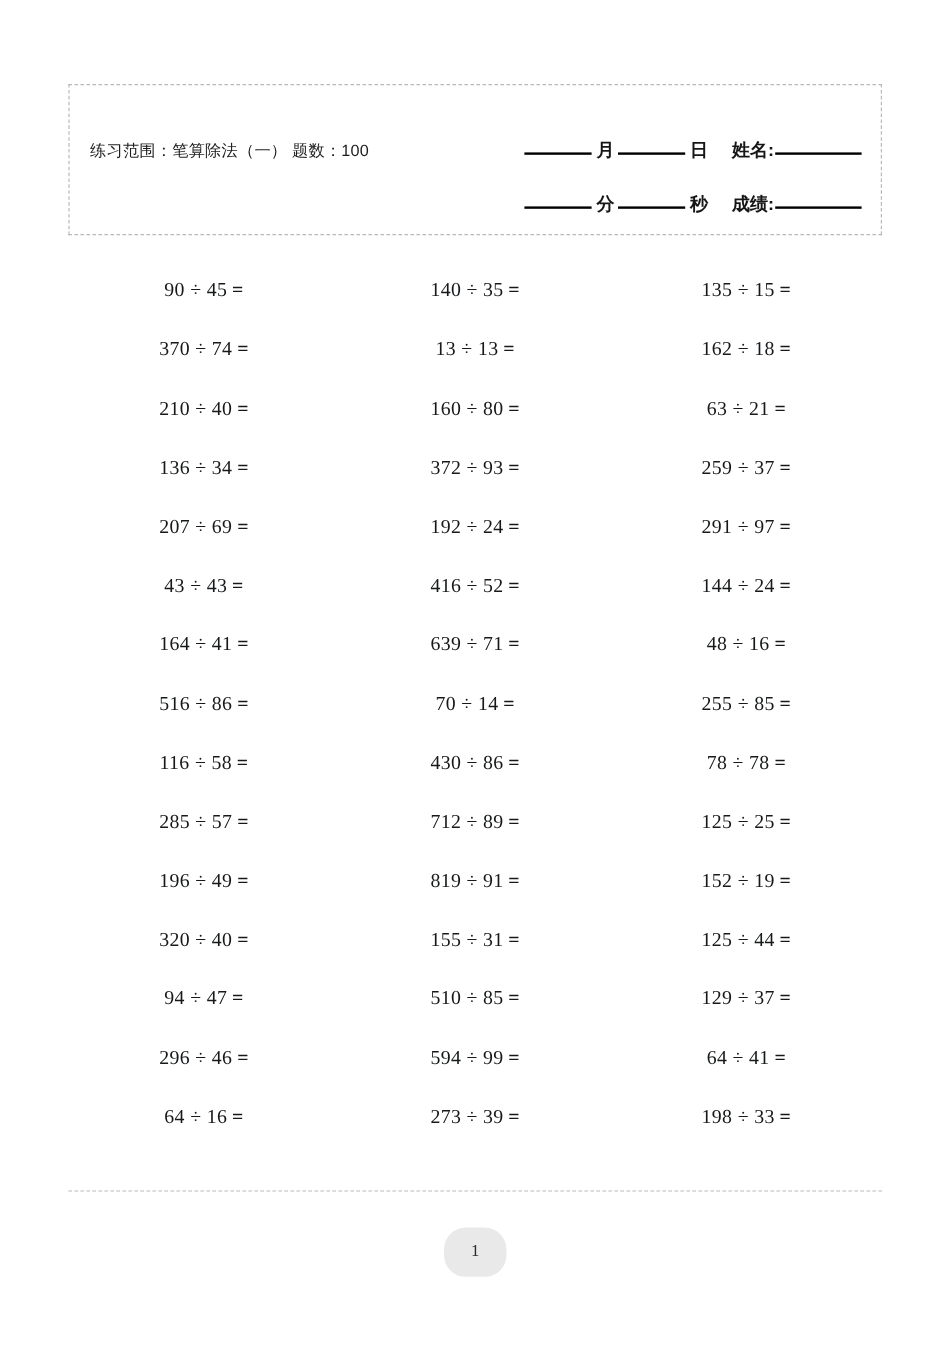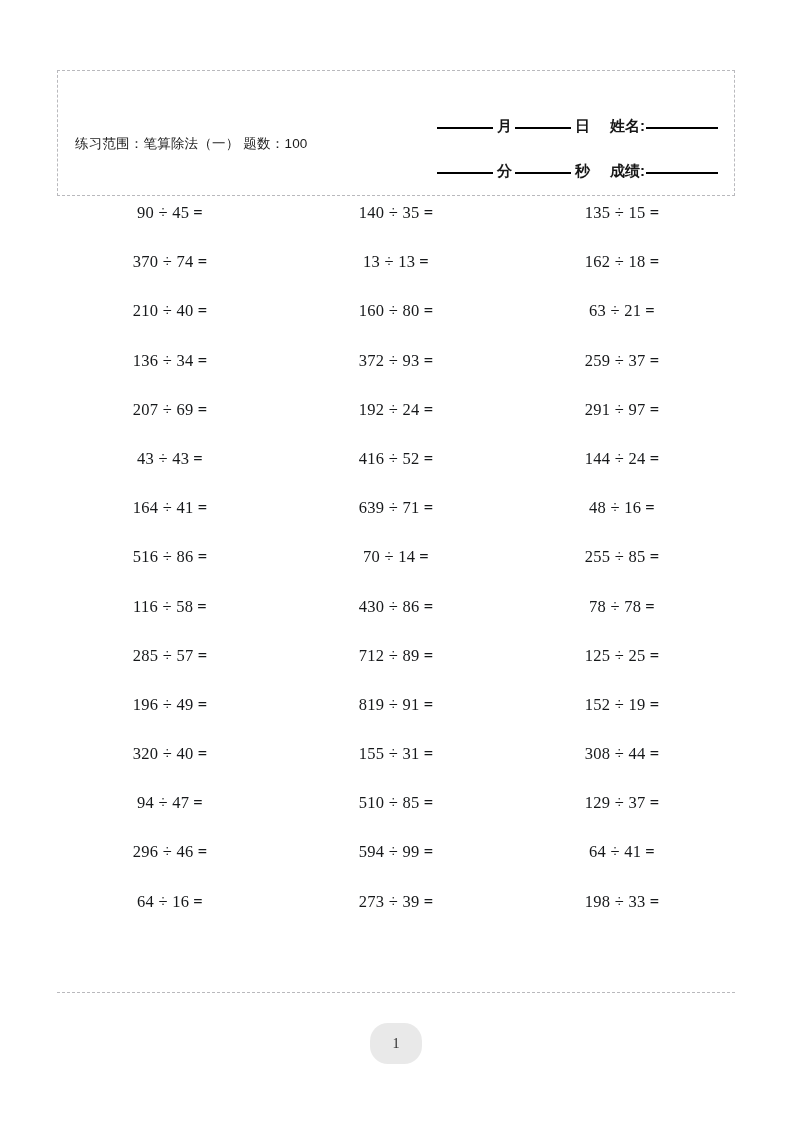--- a/index.html
+++ b/index.html
@@ -28,21 +28,21 @@
     top: 70px;
     width: 678px;
     height: 126px;
     border: 1px dashed #b9b9bd;
     box-sizing: border-box;
   }
 
   .header-left {
     position: absolute;
     left: 17px;
-    top: 62px;
+    top: 44px;
     width: 255px;
     font-family: "Liberation Sans", "DejaVu Sans", sans-serif;
     font-size: 13.5px;
     line-height: 21px;
     color: #1c1c1c;
     letter-spacing: 0.2px;
   }
 
   .header-right {
     position: absolute;
@@ -79,21 +79,21 @@
     position: absolute;
     left: 57px;
     top: 203px;
     width: 678px;
     display: grid;
     grid-template-columns: repeat(3, 1fr);
     grid-auto-rows: 49.2px;
   }
   .cell {
     display: flex;
-    align-items: flex-start;
+    align-items: flex-end;
     justify-content: center;
     font-size: 16.5px;
     letter-spacing: 0.3px;
     color: #16181a;
     white-space: nowrap;
   }
   .cell .eq {
     font-weight: 700;
     padding-left: 4px;
   }
@@ -288,21 +288,21 @@
       </div>
       <div class="cell">
         <span>320 ÷ 40 </span>
         <span class="eq">=</span>
       </div>
       <div class="cell">
         <span>155 ÷ 31 </span>
         <span class="eq">=</span>
       </div>
       <div class="cell">
-        <span>308 ÷ 44 </span>
+        <span>125 ÷ 44 </span>
         <span class="eq">=</span>
       </div>
       <div class="cell">
         <span>94 ÷ 47 </span>
         <span class="eq">=</span>
       </div>
       <div class="cell">
         <span>510 ÷ 85 </span>
         <span class="eq">=</span>
       </div>

